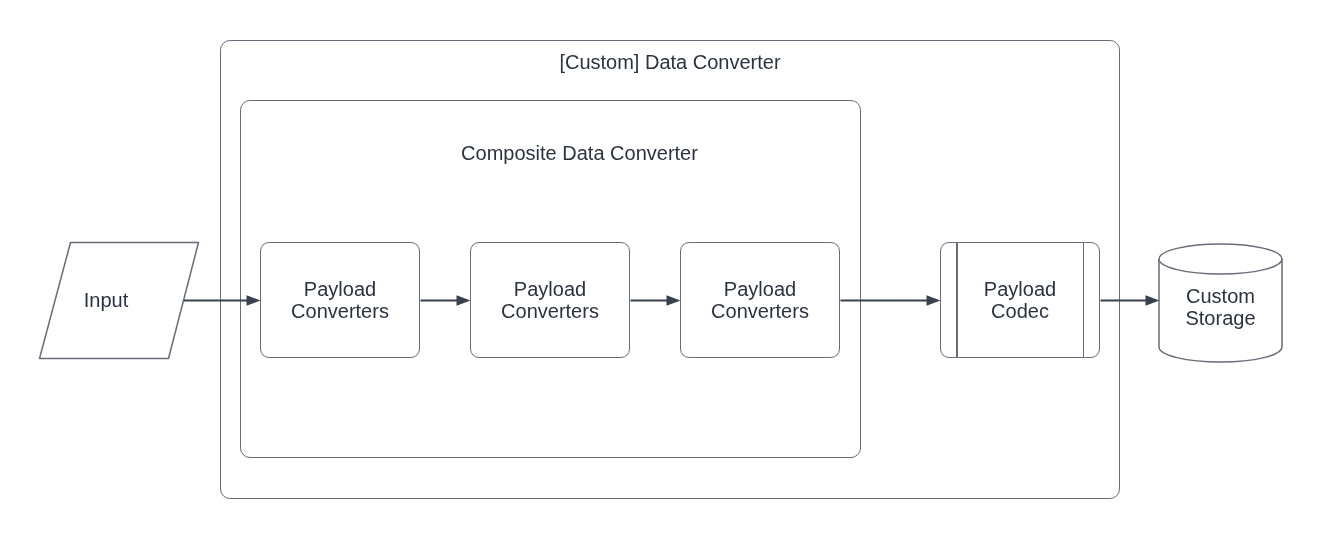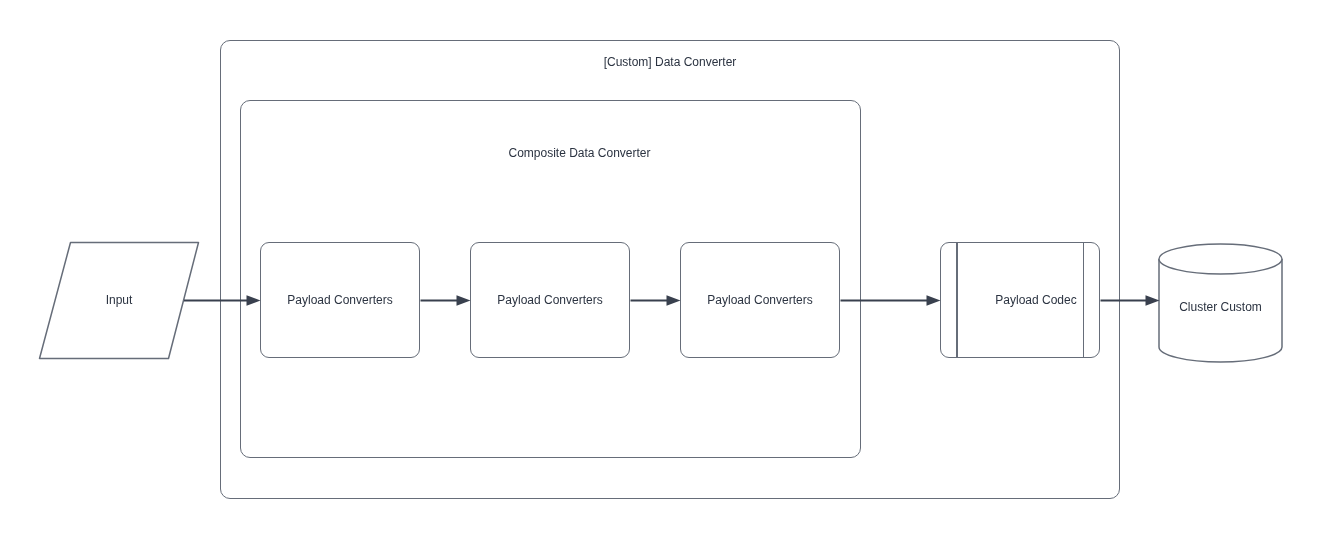--- a/index.html
+++ b/index.html
@@ -53,32 +53,32 @@
   .shape-outline { fill: #ffffff; stroke: var(--border, #666d79); stroke-width: 1.5; }
   .arrow-line { stroke: var(--arrow, #39404e); stroke-width: 2; fill: none; }
   .arrow-head { fill: var(--arrow, #39404e); stroke: none; }
   .label {
     position: absolute;
     display: flex;
     align-items: center;
     justify-content: center;
     text-align: center;
     color: var(--text, #2b3341);
-    font-size: 12px;
+    font-size: 20px;
     line-height: 22px;
     pointer-events: none;
     white-space: pre-line;
   }
   #title-outer { left: 220px; top: 50px;  width: 900px; height: 24px; }
   #title-inner { left: 240px; top: 141px; width: 621px; height: 24px; margin-left: 29px; }
-  #lbl-input   { left: 39px;  top: 242px; width: 160px; height: 116px; text-align: right; }
+  #lbl-input   { left: 26px;  top: 242px; width: 160px; height: 116px; text-align: right; }
   #lbl-pc-1    { left: 260px; top: 242px; width: 160px; height: 116px; }
   #lbl-pc-2    { left: 470px; top: 242px; width: 160px; height: 116px; }
   #lbl-pc-3    { left: 680px; top: 242px; width: 160px; height: 116px; }
-  #lbl-codec   { left: 958px; top: 242px; width: 124px; height: 116px; padding-left: 16px; }
+  #lbl-codec   { left: 958px; top: 242px; width: 124px; height: 116px; }
   #lbl-storage { left: 1159px; top: 250px; width: 123px; height: 114px; }
 </style>
 </head>
 <body>
 
 <div class="canvas">
 
   <div class="container-box" id="outer-box"></div>
   <div class="container-box" id="inner-box"></div>
 
@@ -119,14 +119,14 @@
     </g>
   </svg>
 
   <div class="label" id="title-outer">[Custom] Data Converter</div>
   <div class="label" id="title-inner">Composite Data Converter</div>
   <div class="label" id="lbl-input">Input</div>
   <div class="label" id="lbl-pc-1">Payload Converters</div>
   <div class="label" id="lbl-pc-2">Payload Converters</div>
   <div class="label" id="lbl-pc-3">Payload Converters</div>
   <div class="label" id="lbl-codec">Payload Codec</div>
-  <div class="label" id="lbl-storage">Cluster Custom</div>
+  <div class="label" id="lbl-storage">Custom Storage</div>
 </div>
 
 </body></html>

